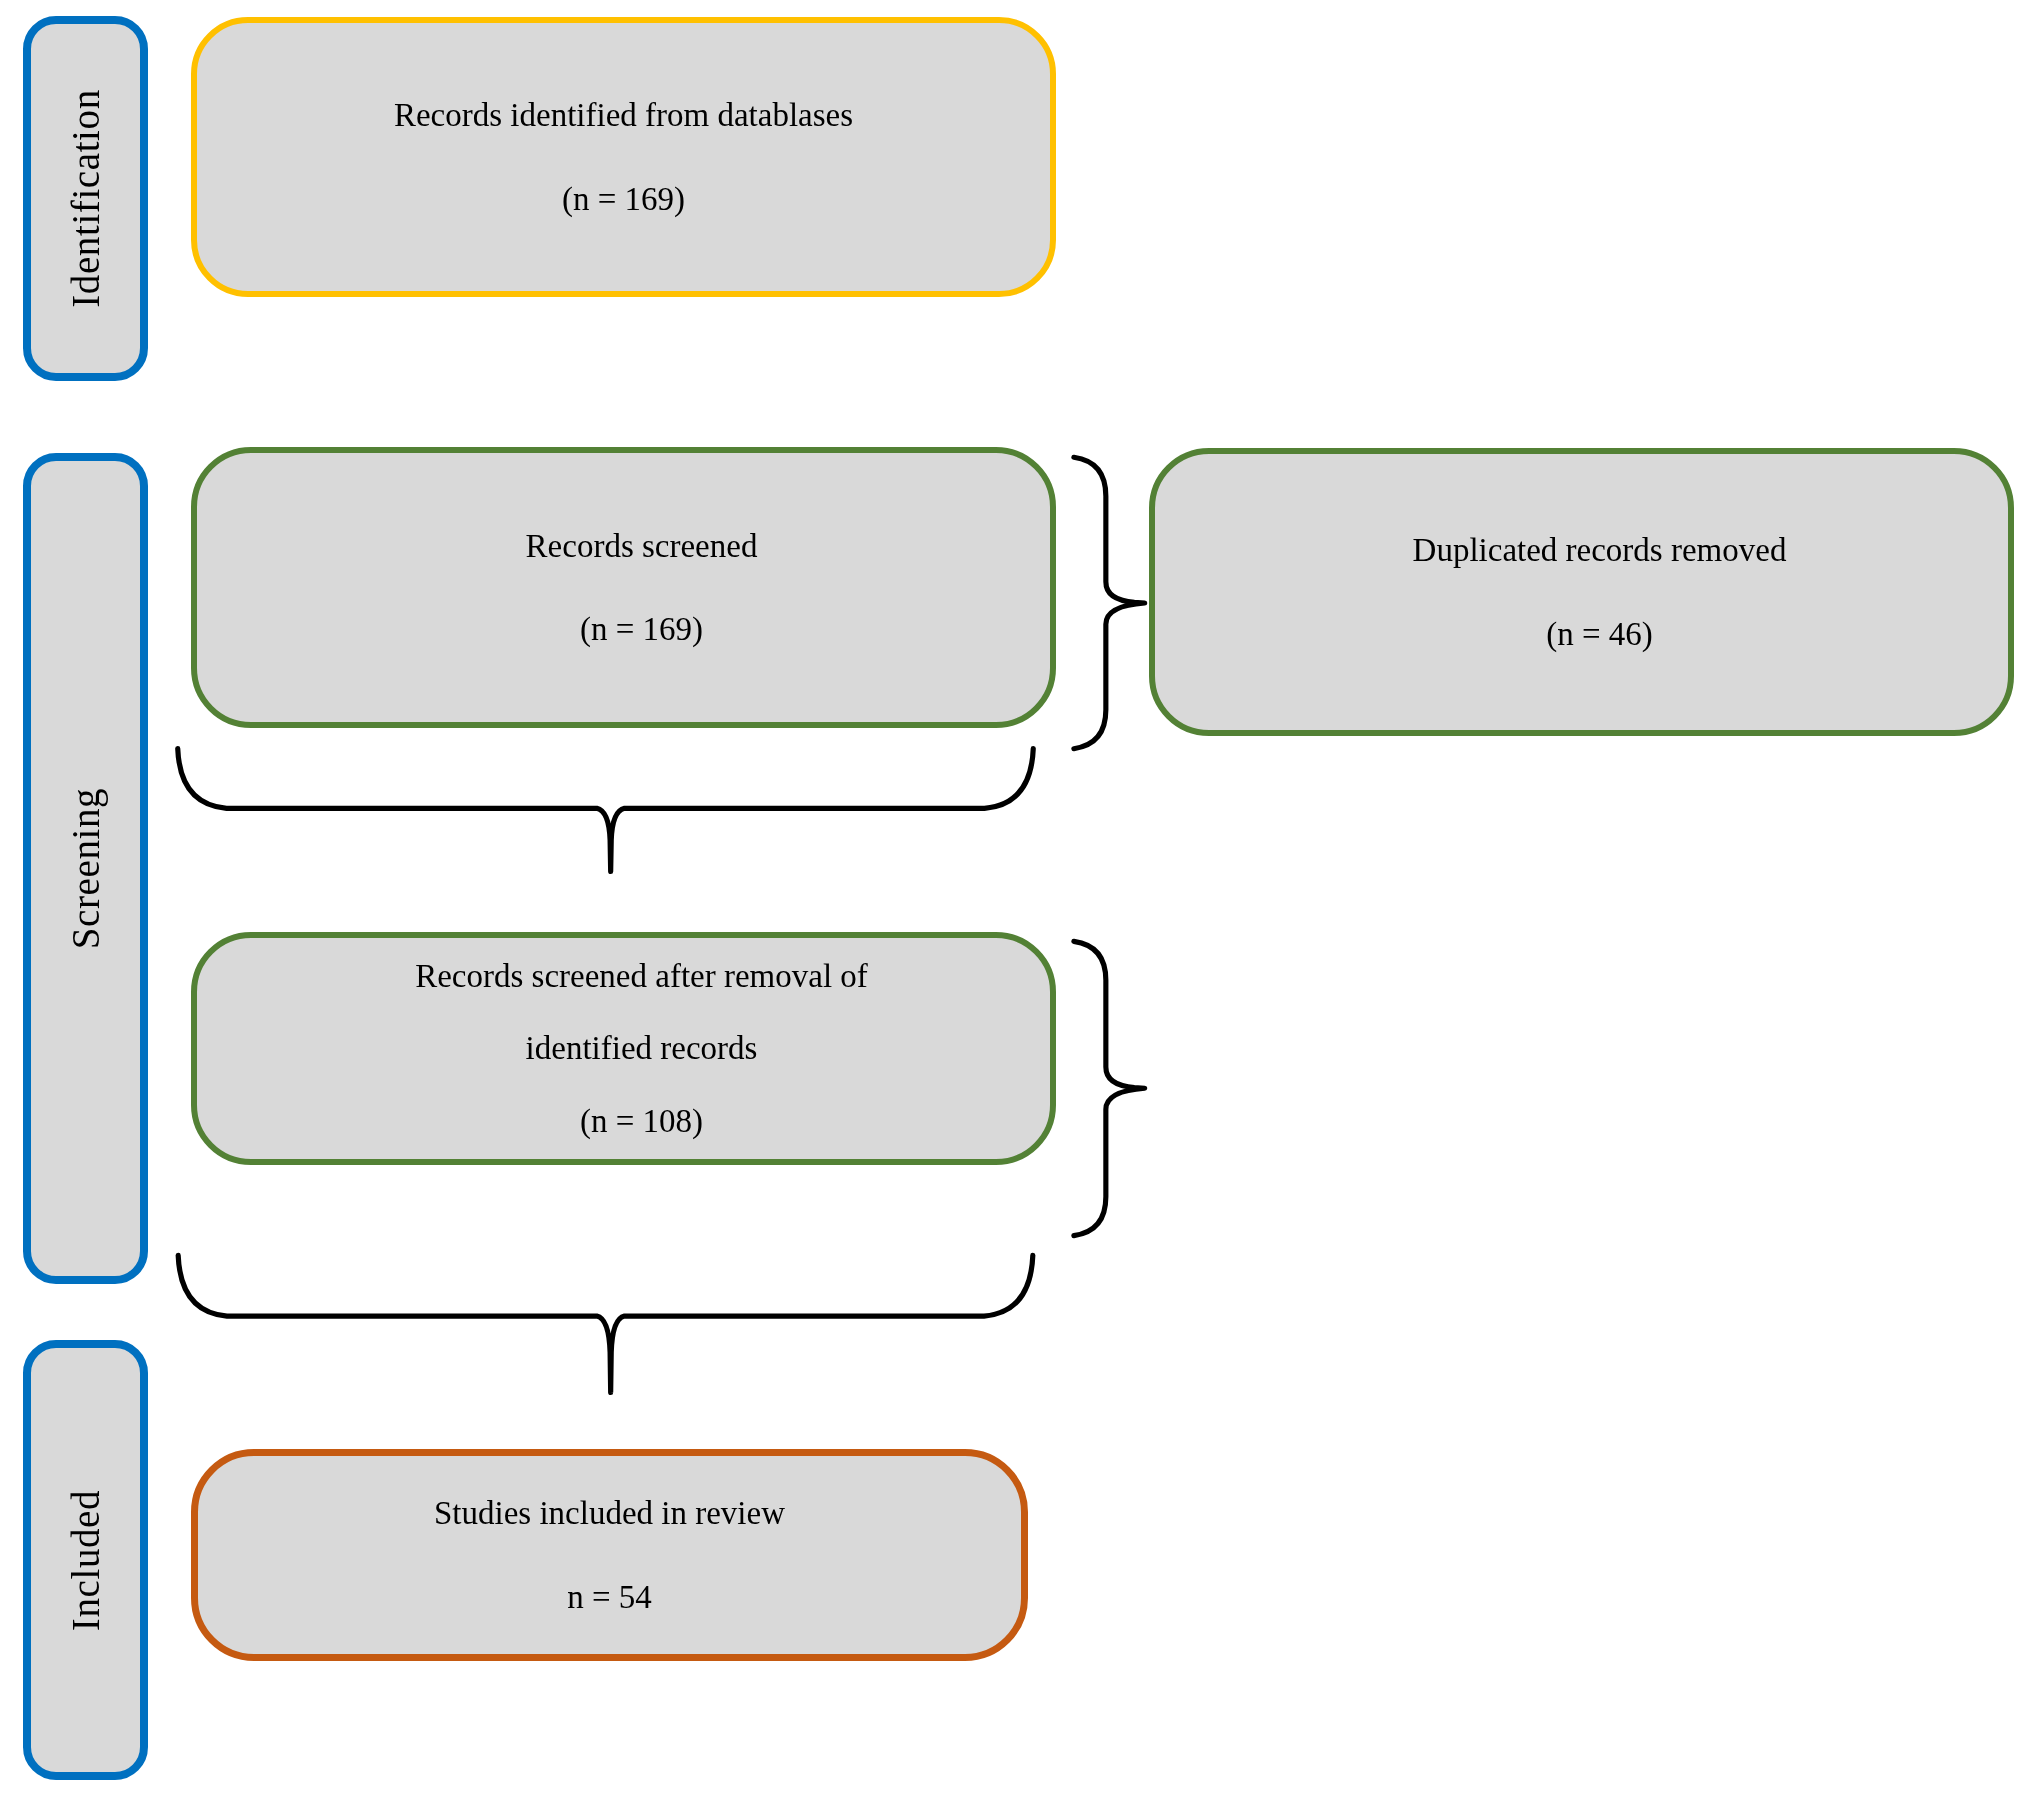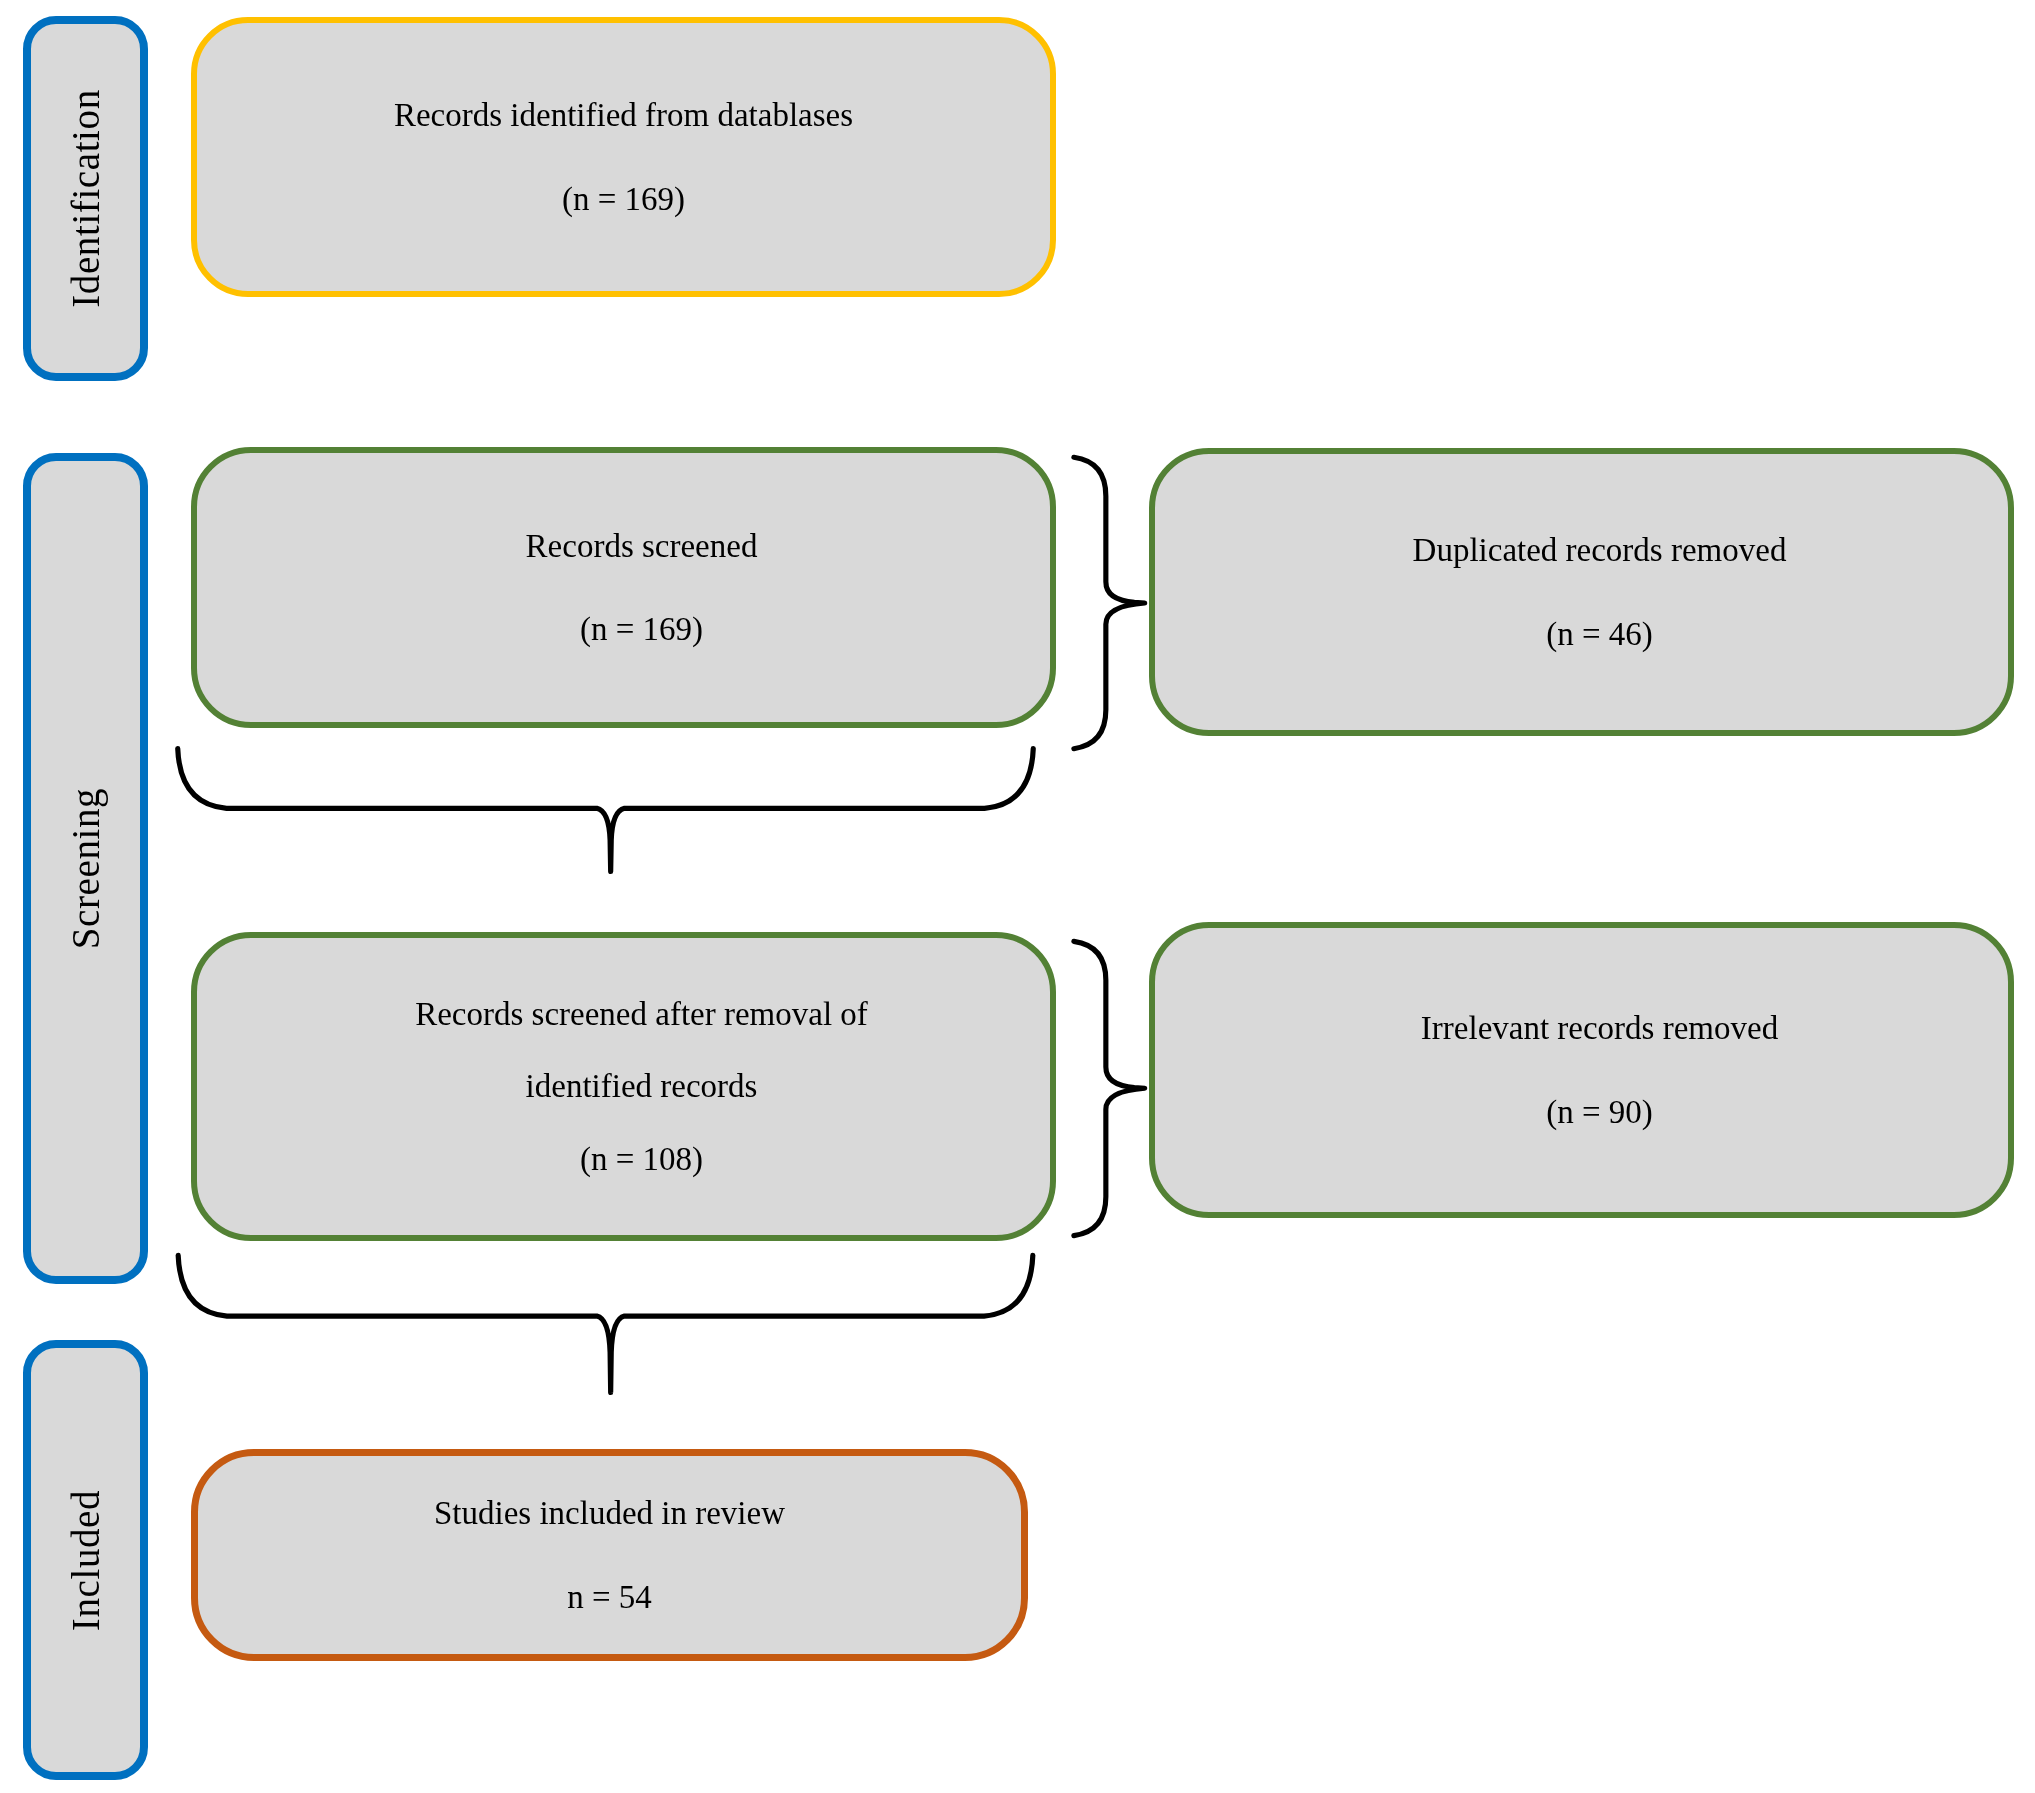--- a/index.html
+++ b/index.html
@@ -61,30 +61,26 @@
   </div>
 
   <svg class="brace" style="left:1067px; top:451px;" width="80" height="304" viewBox="0 0 140 530">
     <path d="M 12 10 Q 68 18 68 78 L 68 228 Q 68 260 118 264 L 136 265 Q 68 270 68 302 L 68 452 Q 68 512 12 520"></path>
   </svg>
 
   <svg class="brace" style="left:172px; top:741px;" width="867" height="141" viewBox="0 0 1510 245">
     <path d="M 10 13 Q 14 110 95 117 L 740 117 Q 761 122 763 172 L 764 227 L 765 172 Q 767 122 788 117 L 1415 117 Q 1496 110 1500 13"></path>
   </svg>
 
-  <div class="box b-green" style="left:191px; top:932px; width:865px; height:309px; row-gap:36px;">
+  <div class="box b-green" style="left:191px; top:932px; width:865px; height:233px; row-gap:36px;">
     <div class="bline">Records screened after removal of</div>
     <div class="bline">identified records</div>
     <div class="bline">(n = 108)</div>
   </div>
 
-  <div class="box b-green" style="left:1149px; top:922px; width:865px; height:296px;">
-    <div class="bline">Irrelevant records removed</div>
-    <div class="bline">(n = 90)</div>
-  </div>
 
   <svg class="brace" style="left:1067px; top:935px;" width="80" height="307" viewBox="0 0 140 535">
     <path d="M 12 10 Q 68 18 68 78 L 68 230 Q 68 262 118 266 L 136 267 Q 68 272 68 304 L 68 457 Q 68 517 12 525"></path>
   </svg>
 
   <svg class="brace" style="left:172px; top:1249px;" width="867" height="152" viewBox="0 0 1510 265">
     <path d="M 10 11 Q 14 110 95 117 L 740 117 Q 761 122 763 180 L 764 250 L 765 180 Q 767 122 788 117 L 1415 117 Q 1496 110 1500 11"></path>
   </svg>
 
   <div class="box b-orange" style="left:191px; top:1449px; width:837px; height:212px;">

